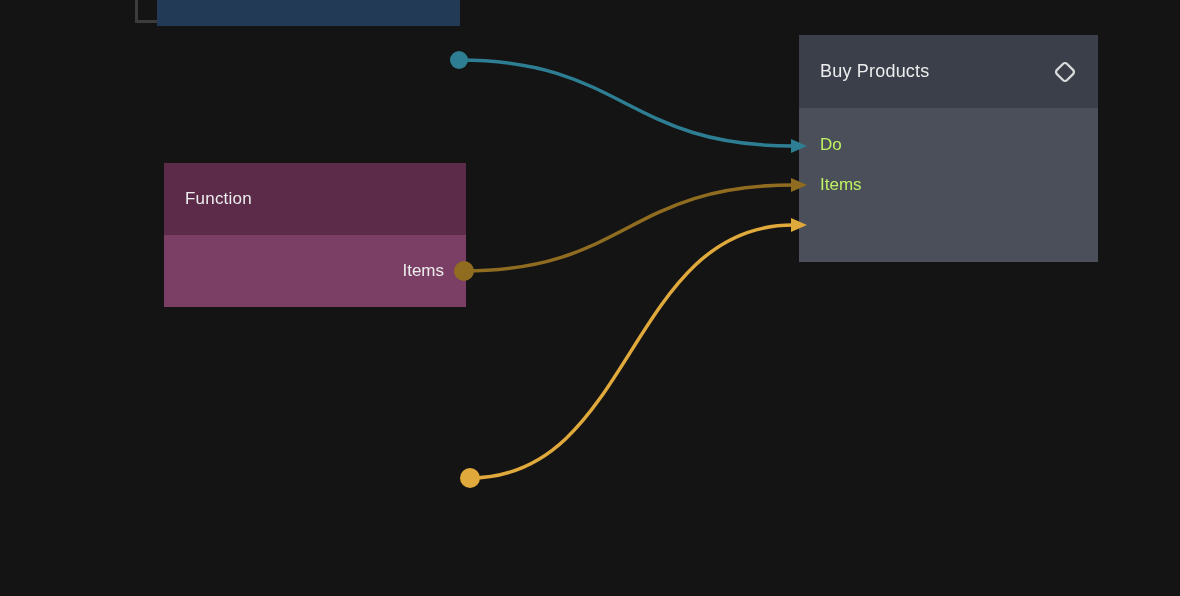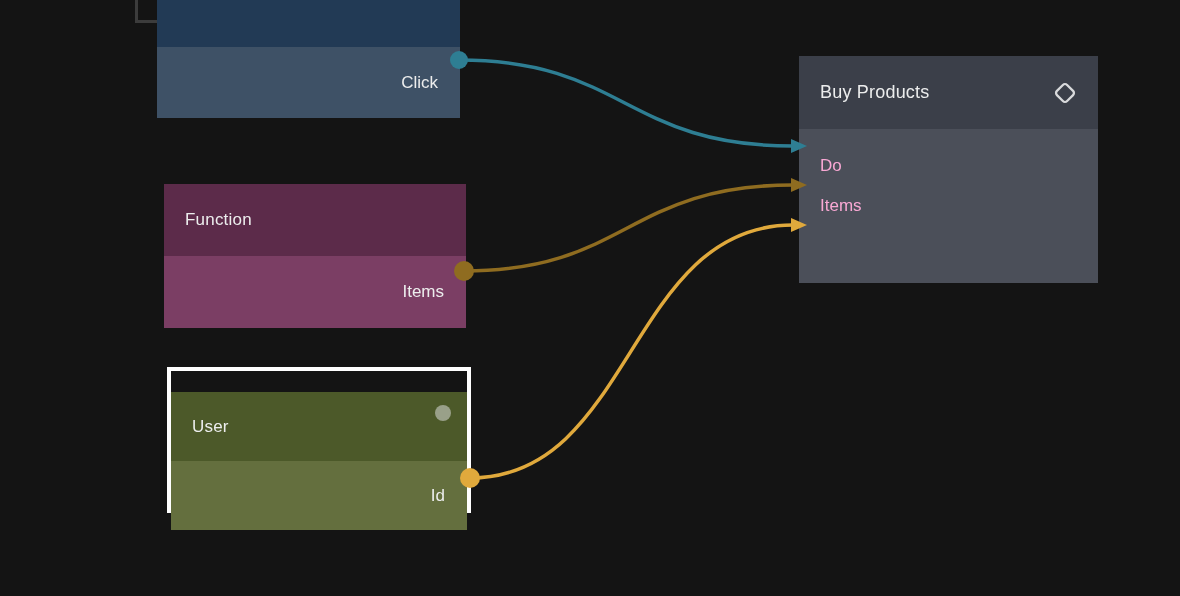--- a/index.html
+++ b/index.html
@@ -15,31 +15,31 @@
   
   .frame-corner {
     position:absolute; left:135px; top:0; width:25px; height:23px;
     border-left:3px solid #3c3c3c; border-bottom:3px solid #3c3c3c;
   }
 
   
   .node { position:absolute; z-index:2; }
   .node-header {
     display:flex; align-items:center; justify-content:space-between;
-    padding:0 21px; font-size:17px; letter-spacing:.2px; color:#eceded;margin-top:21px;
+    padding:0 21px; font-size:17px; letter-spacing:.2px; color:#eceded;
   }
   .node-body { position:relative; }
   .port-row {
     display:flex; align-items:center; height:100%;
     font-size:17px; color:#eceded;
   }
   .port-row.out { justify-content:flex-end; padding-right:22px; }
   .in-row {
     display:flex; align-items:center; height:40px;
-    padding-left:21px; font-size:17px; color:#f9a8d4;
+    padding-left:21px; font-size:17px; color:#bef264;
   }
 
   
   #node-event { left:157px; top:-46px; width:303px; }
   #node-event .node-header { height:72px; background:#223a55; }
   #node-event .node-body  { height:71px; background:#3e5166; }
 
   
   #node-function { left:164px; top:163px; width:302px;border-radius:12px; }
   #node-function .node-header { height:72px; background:#5c2b4a; }
@@ -74,49 +74,33 @@
 </style>
 </head>
 <body>
 
 <div class="canvas">
 
   <div class="frame-corner"></div>
 
   <div class="node" id="node-event">
     <div class="node-header"></div>
-    <div class="node-body">
-      <div class="port-row out">
-        <span>Click</span>
-      </div>
-    </div>
   </div>
 
   <div class="node" id="node-function">
     <div class="node-header">
       <span>Function</span>
     </div>
     <div class="node-body">
       <div class="port-row out">
         <span>Items</span>
       </div>
     </div>
   </div>
 
-  <div class="node" id="node-user">
-    <div class="node-header">
-      <span>User</span>
-      <span class="status-dot"></span>
-    </div>
-    <div class="node-body">
-      <div class="port-row out">
-        <span>Id</span>
-      </div>
-    </div>
-  </div>
 
   <div class="node" id="node-buy">
     <div class="node-header">
       <span>Buy Products</span>
       <svg class="diamond-icon" width="24" height="24" viewBox="0 0 24 24">
         <rect x="4.8" y="4.8" width="14.4" height="14.4" rx="3" transform="rotate(45 12 12)" fill="none" stroke="#d9dadc" stroke-width="2.3"></rect>
       </svg>
     </div>
     <div class="node-body">
       <div class="in-row">

